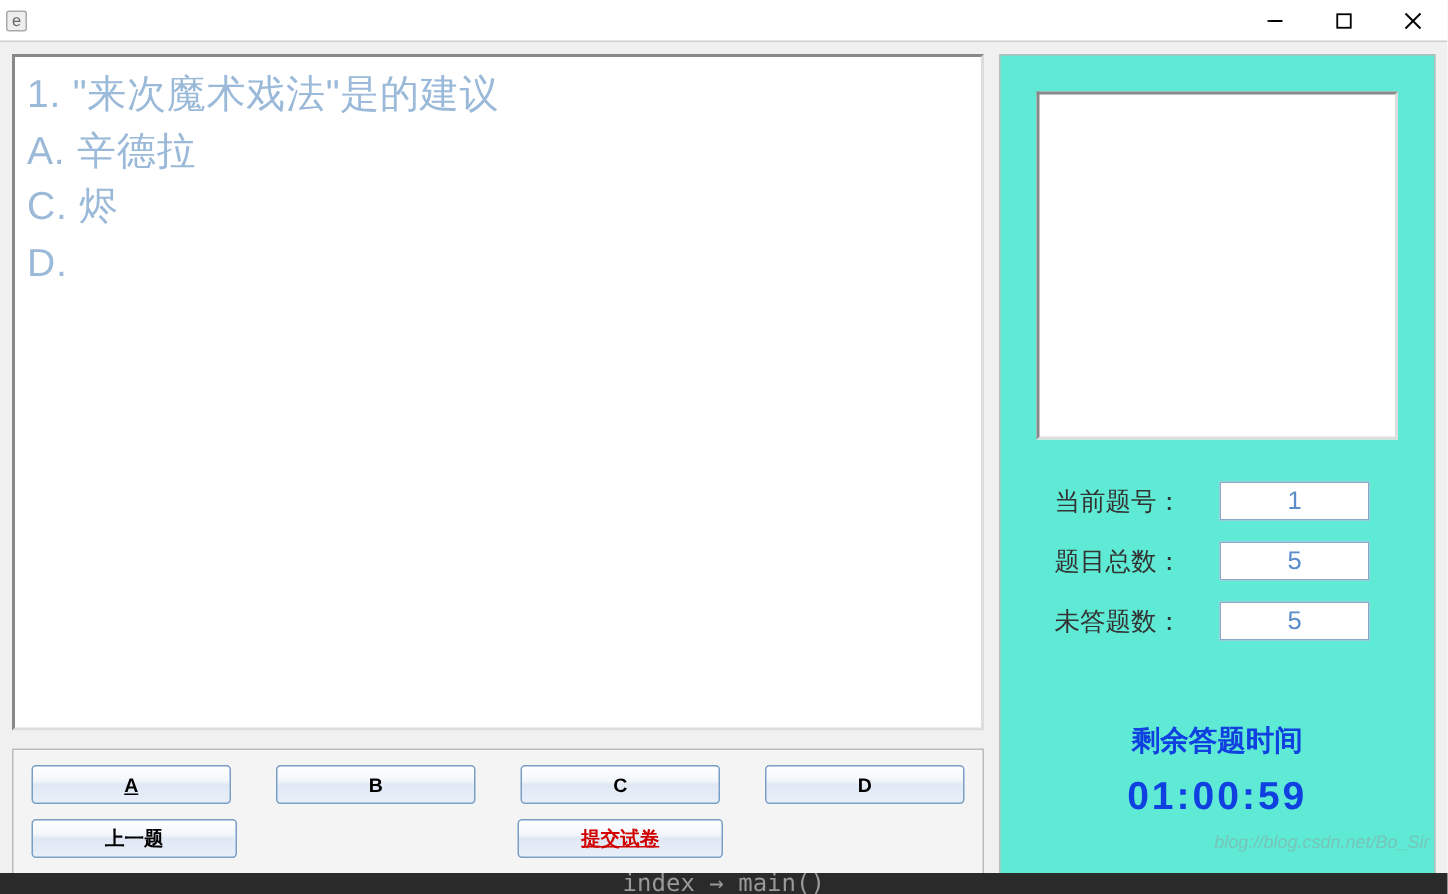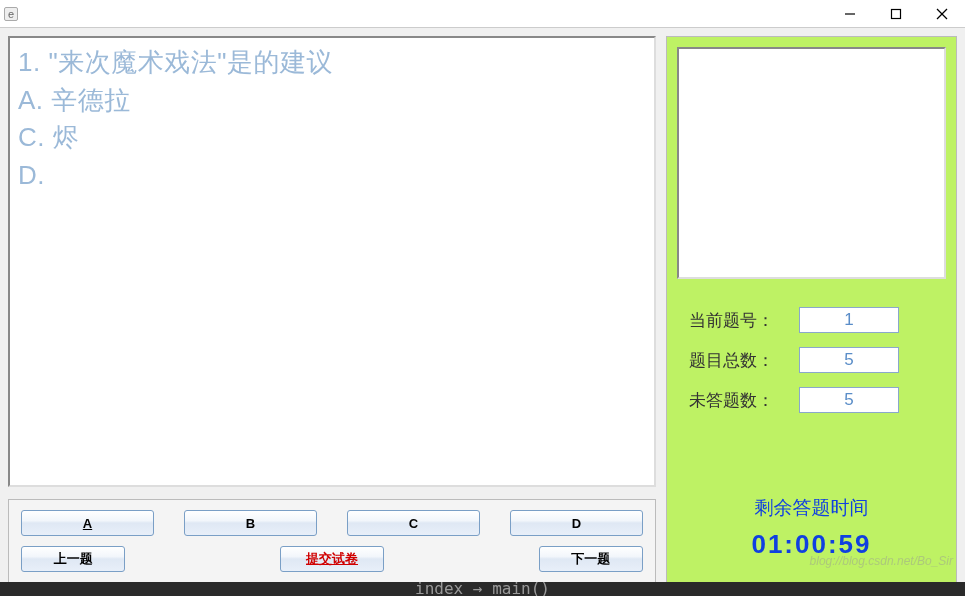--- a/index.html
+++ b/index.html
@@ -115,22 +115,22 @@
       display: flex;
       gap: 26px;
       padding: 0 6px;
     }
     .nav-row .spacer {
       flex: 1;
     }
     .right-panel {
       flex: 1;
       border: 1px solid #bbb;
-      background: #bef264;
-      padding: 10px;
+      background: #5eead4;
+      padding: 24px;
       display: flex;
       flex-direction: column;
     }
     .image-box {
       height: 232px;
       background: #ffffff;
       border: 2px solid #888;
       border-right-color: #ddd;
       border-bottom-color: #ddd;
     }
@@ -160,21 +160,21 @@
       justify-content: center;
     }
     .timer-area {
       margin-top: auto;
       text-align: center;
       padding-bottom: 12px;
     }
     .timer-label {
       color: #1040e0;
       font-size: 19px;
-      font-weight: normal;
+      font-weight: bold;
       margin-bottom: 8px;
     }
     .timer-value {
       color: #1040e0;
       font-size: 26px;
       font-weight: bold;
       letter-spacing: 2px;
     }
     .watermark {
       position: absolute;
@@ -241,21 +241,20 @@
           </div>
         <div class="btn btn-bold">B</div>
         <div class="btn btn-bold">C</div>
         <div class="btn btn-bold">D</div>
       </div>
       <div class="nav-row">
         <div class="btn btn-bold">上一题</div>
         <div class="spacer"></div>
         <div class="btn btn-red">提交试卷</div>
         <div class="spacer"></div>
-        <div class="btn btn-bold">下一题</div>
       </div>
     </div>
   </div>
 
   <div class="right-panel">
     <div class="image-box"></div>
     <div class="stats-area">
       <div class="stat-row">
         <span class="stat-label">当前题号：</span>
         <span class="stat-value">1</span>

